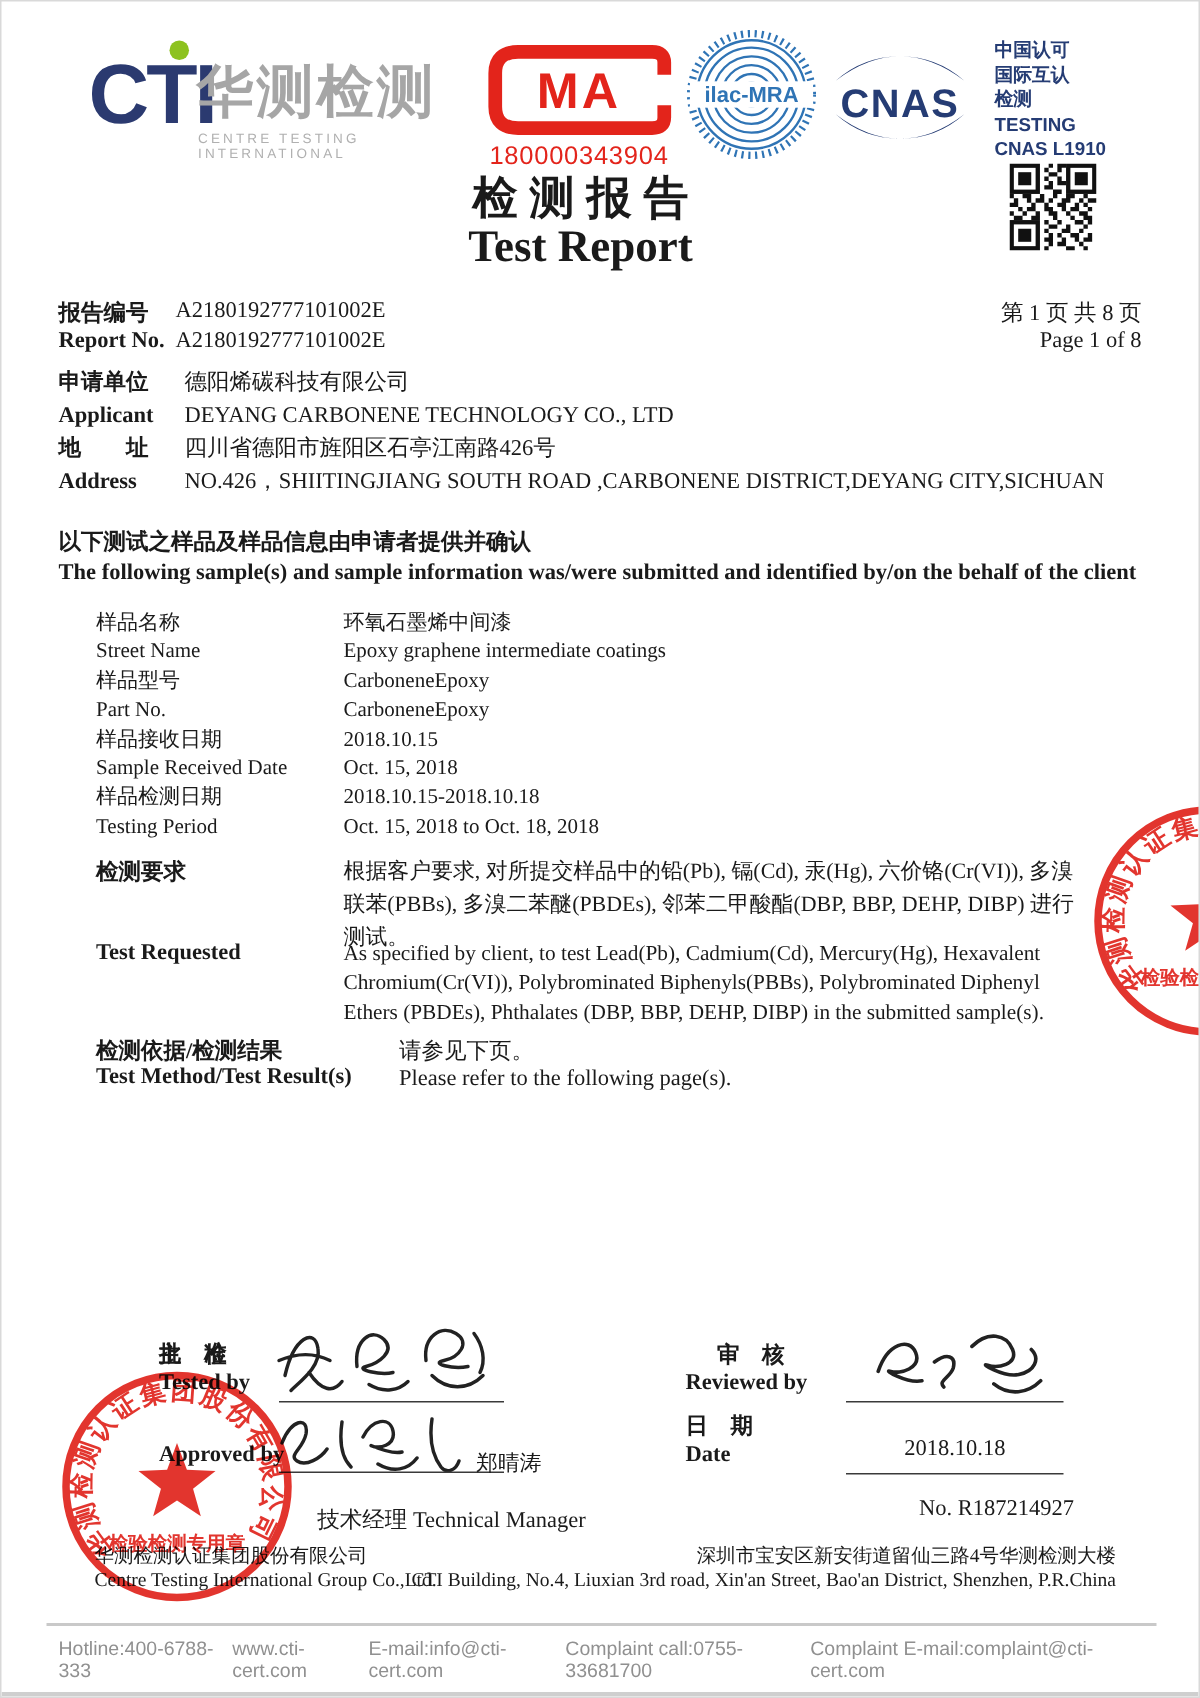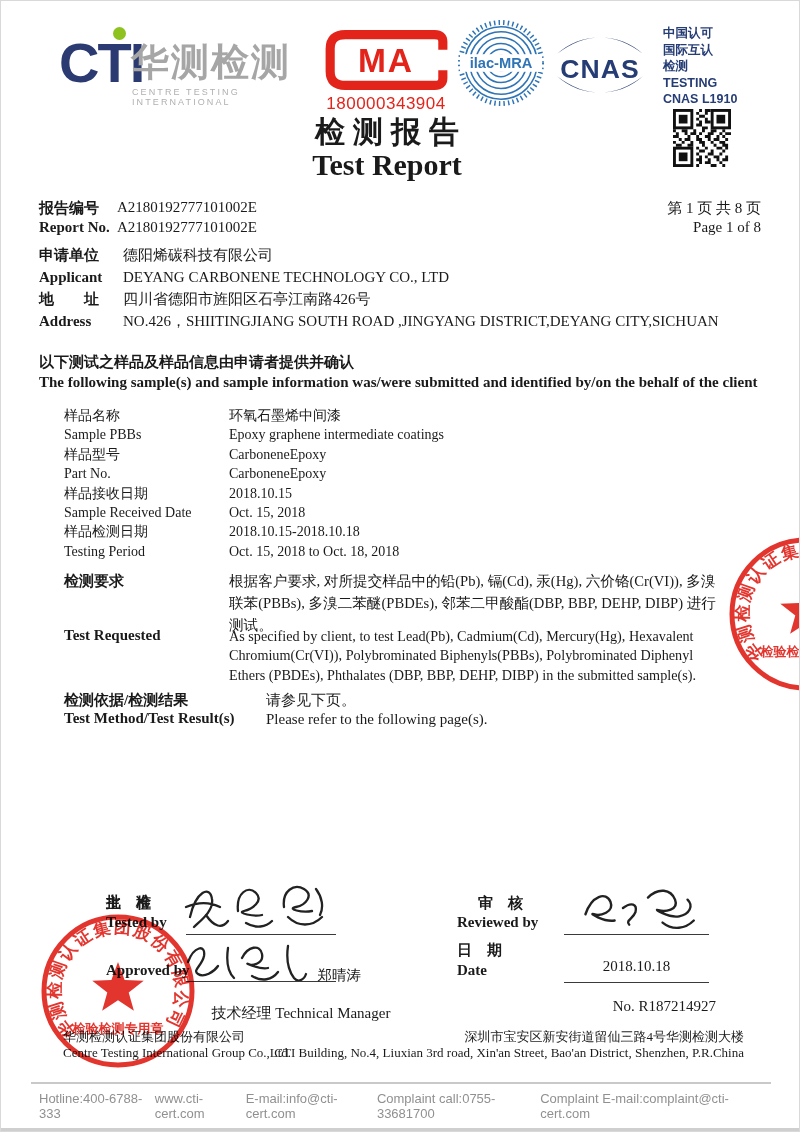--- a/index.html
+++ b/index.html
@@ -137,31 +137,31 @@
   <div class="row" id="meta-row-en">
     <span class="lbl meta-lbl">Report No.</span>
     <span>A2180192777101002E</span>
     <span class="right-val">Page 1 of 8</span>
   </div>
 
   <div class="abs" id="applicant-block">
     <div><span class="lbl app-lbl">申请单位</span><span>德阳烯碳科技有限公司</span></div>
     <div><span class="lbl app-lbl">Applicant</span><span>DEYANG CARBONENE TECHNOLOGY CO., LTD</span></div>
     <div><span class="lbl app-lbl">地　　址</span><span>四川省德阳市旌阳区石亭江南路426号</span></div>
-    <div><span class="lbl app-lbl">Address</span><span>NO.426，SHIITINGJIANG SOUTH ROAD ,JINGYANG DISTRICT,DEYANG CITY,SICHUAN</span></div>
+    <div><span class="lbl app-lbl">Address</span><span>NO.426，SHIITINGJIANG SOUTH ROAD ,CARBONENE DISTRICT,DEYANG CITY,SICHUAN</span></div>
   </div>
 
   <div class="abs" id="statement">
     <div>以下测试之样品及样品信息由申请者提供并确认</div>
     <div>The following sample(s) and sample information was/were submitted and identified by/on the behalf of the client</div>
   </div>
 
   <div class="abs" id="sample-block">
     <div><span class="lbl samp-lbl">样品名称</span><span>环氧石墨烯中间漆</span></div>
-    <div><span class="lbl samp-lbl">Sample PBBs</span><span>Epoxy graphene intermediate coatings</span></div>
+    <div><span class="lbl samp-lbl">Street Name</span><span>Epoxy graphene intermediate coatings</span></div>
     <div><span class="lbl samp-lbl">样品型号</span><span>CarboneneEpoxy</span></div>
     <div><span class="lbl samp-lbl">Part No.</span><span>CarboneneEpoxy</span></div>
     <div><span class="lbl samp-lbl">样品接收日期</span><span>2018.10.15</span></div>
     <div><span class="lbl samp-lbl">Sample Received Date</span><span>Oct. 15, 2018</span></div>
     <div><span class="lbl samp-lbl">样品检测日期</span><span>2018.10.15-2018.10.18</span></div>
     <div><span class="lbl samp-lbl">Testing Period</span><span>Oct. 15, 2018 to Oct. 18, 2018</span></div>
   </div>
 
   <div class="abs tr-lbl" id="tr-lbl-cn">检测要求</div>
   <div class="abs" id="tr-val-cn">根据客户要求, 对所提交样品中的铅(Pb), 镉(Cd), 汞(Hg), 六价铬(Cr(VI)), 多溴联苯(PBBs), 多溴二苯醚(PBDEs), 邻苯二甲酸酯(DBP, BBP, DEHP, DIBP) 进行测试。</div>

